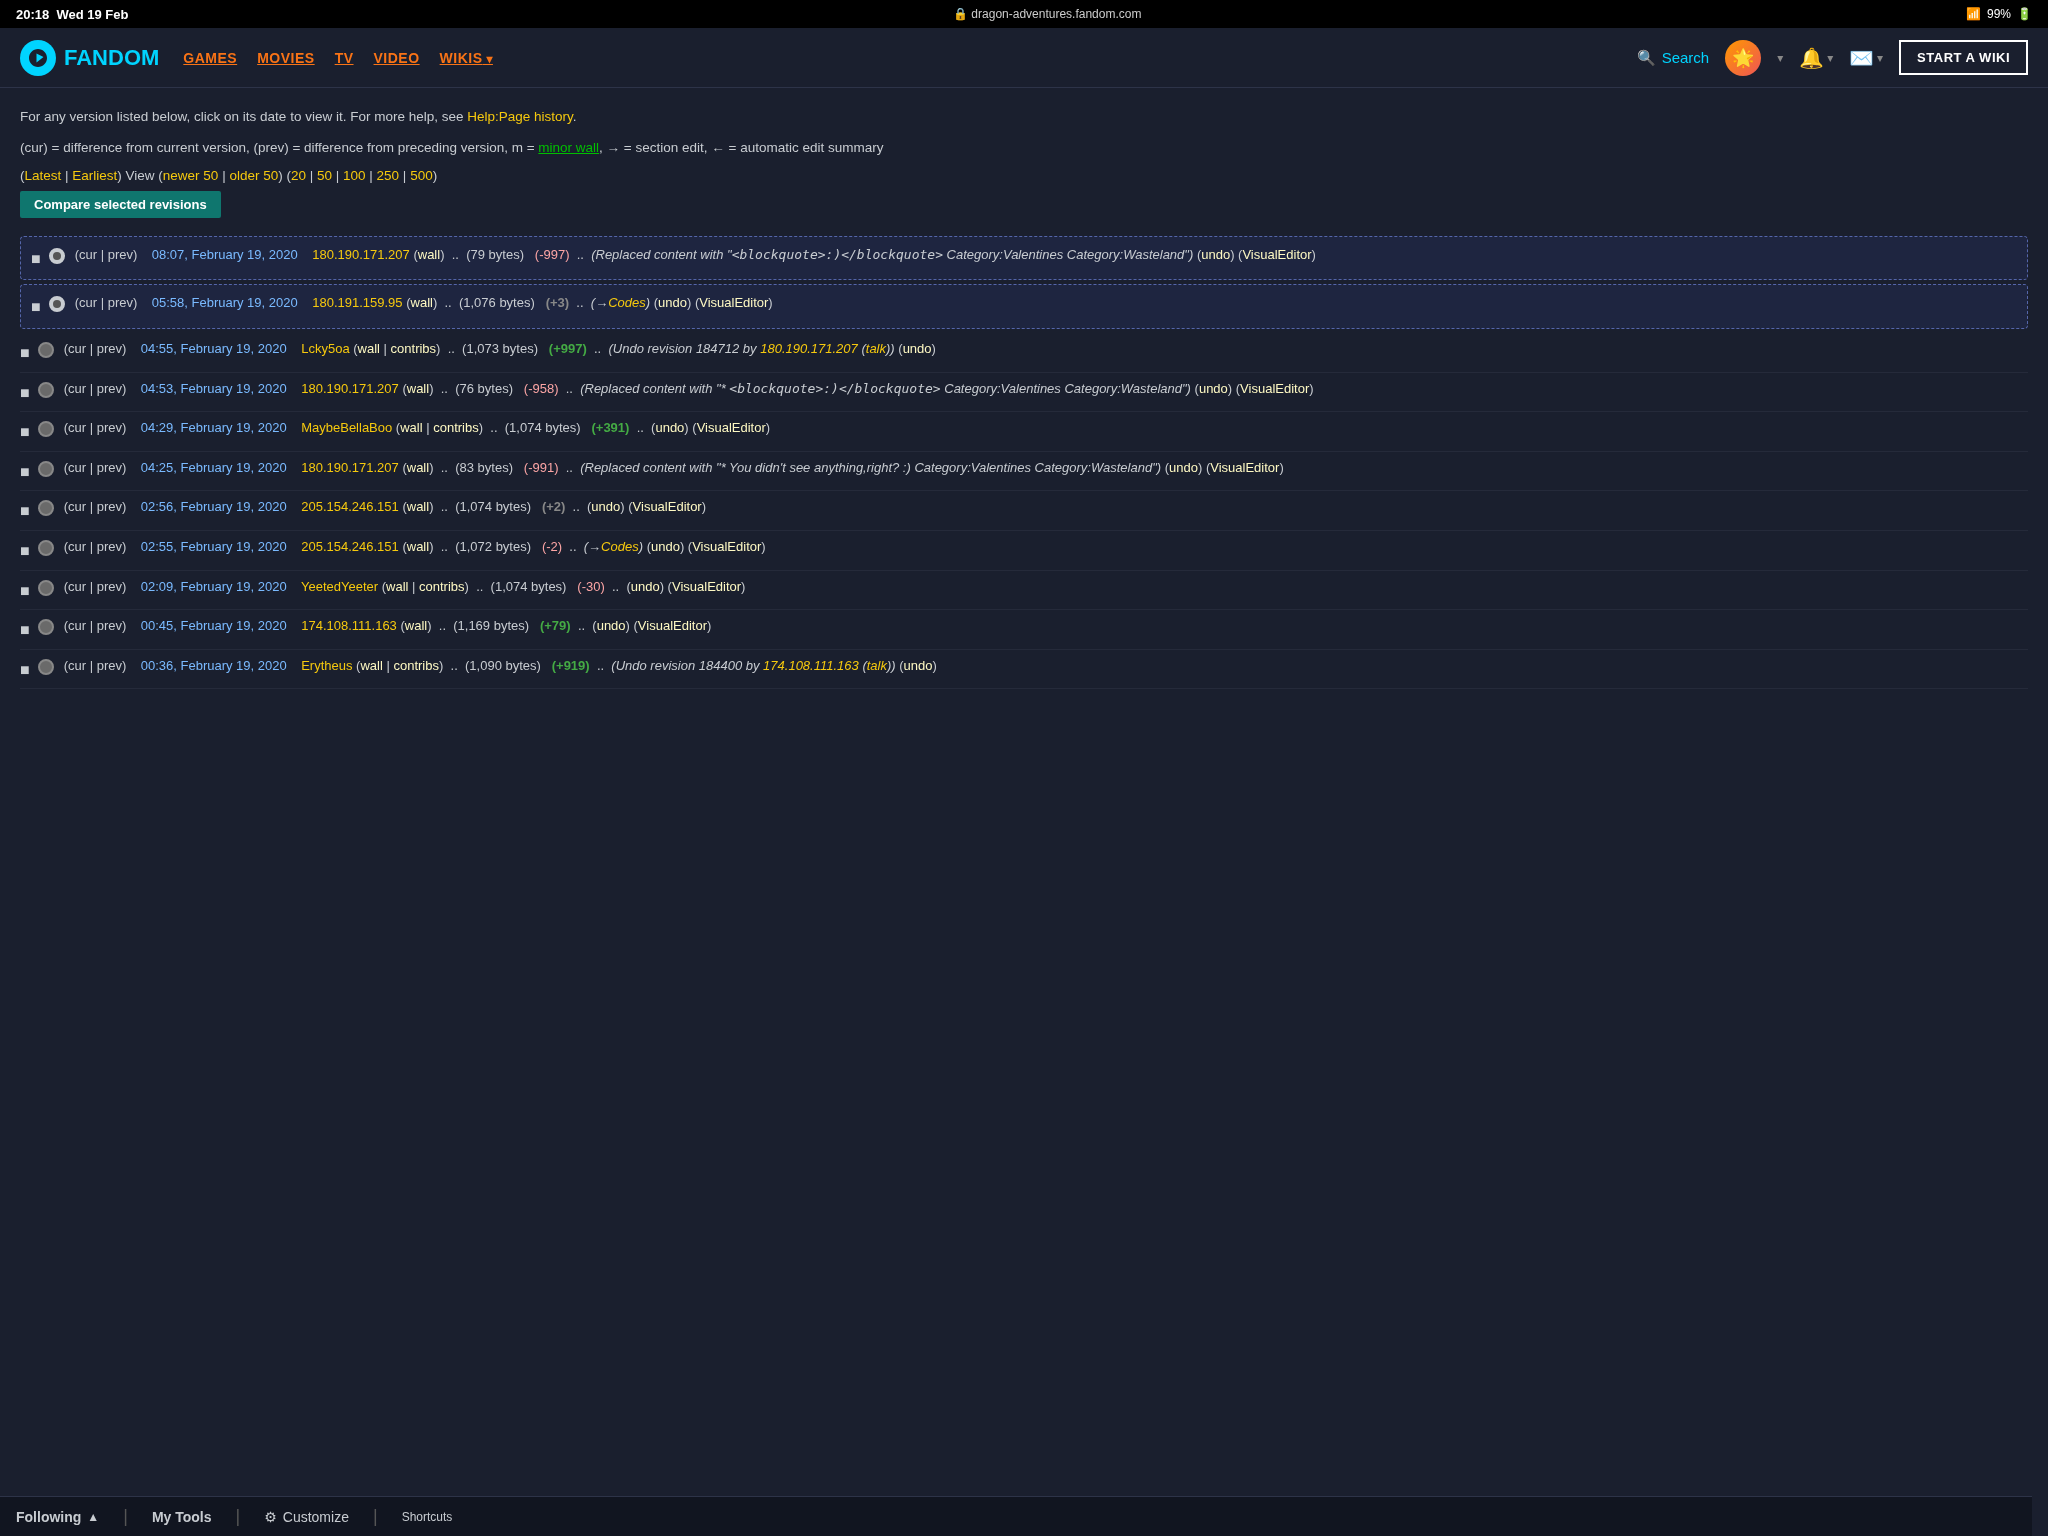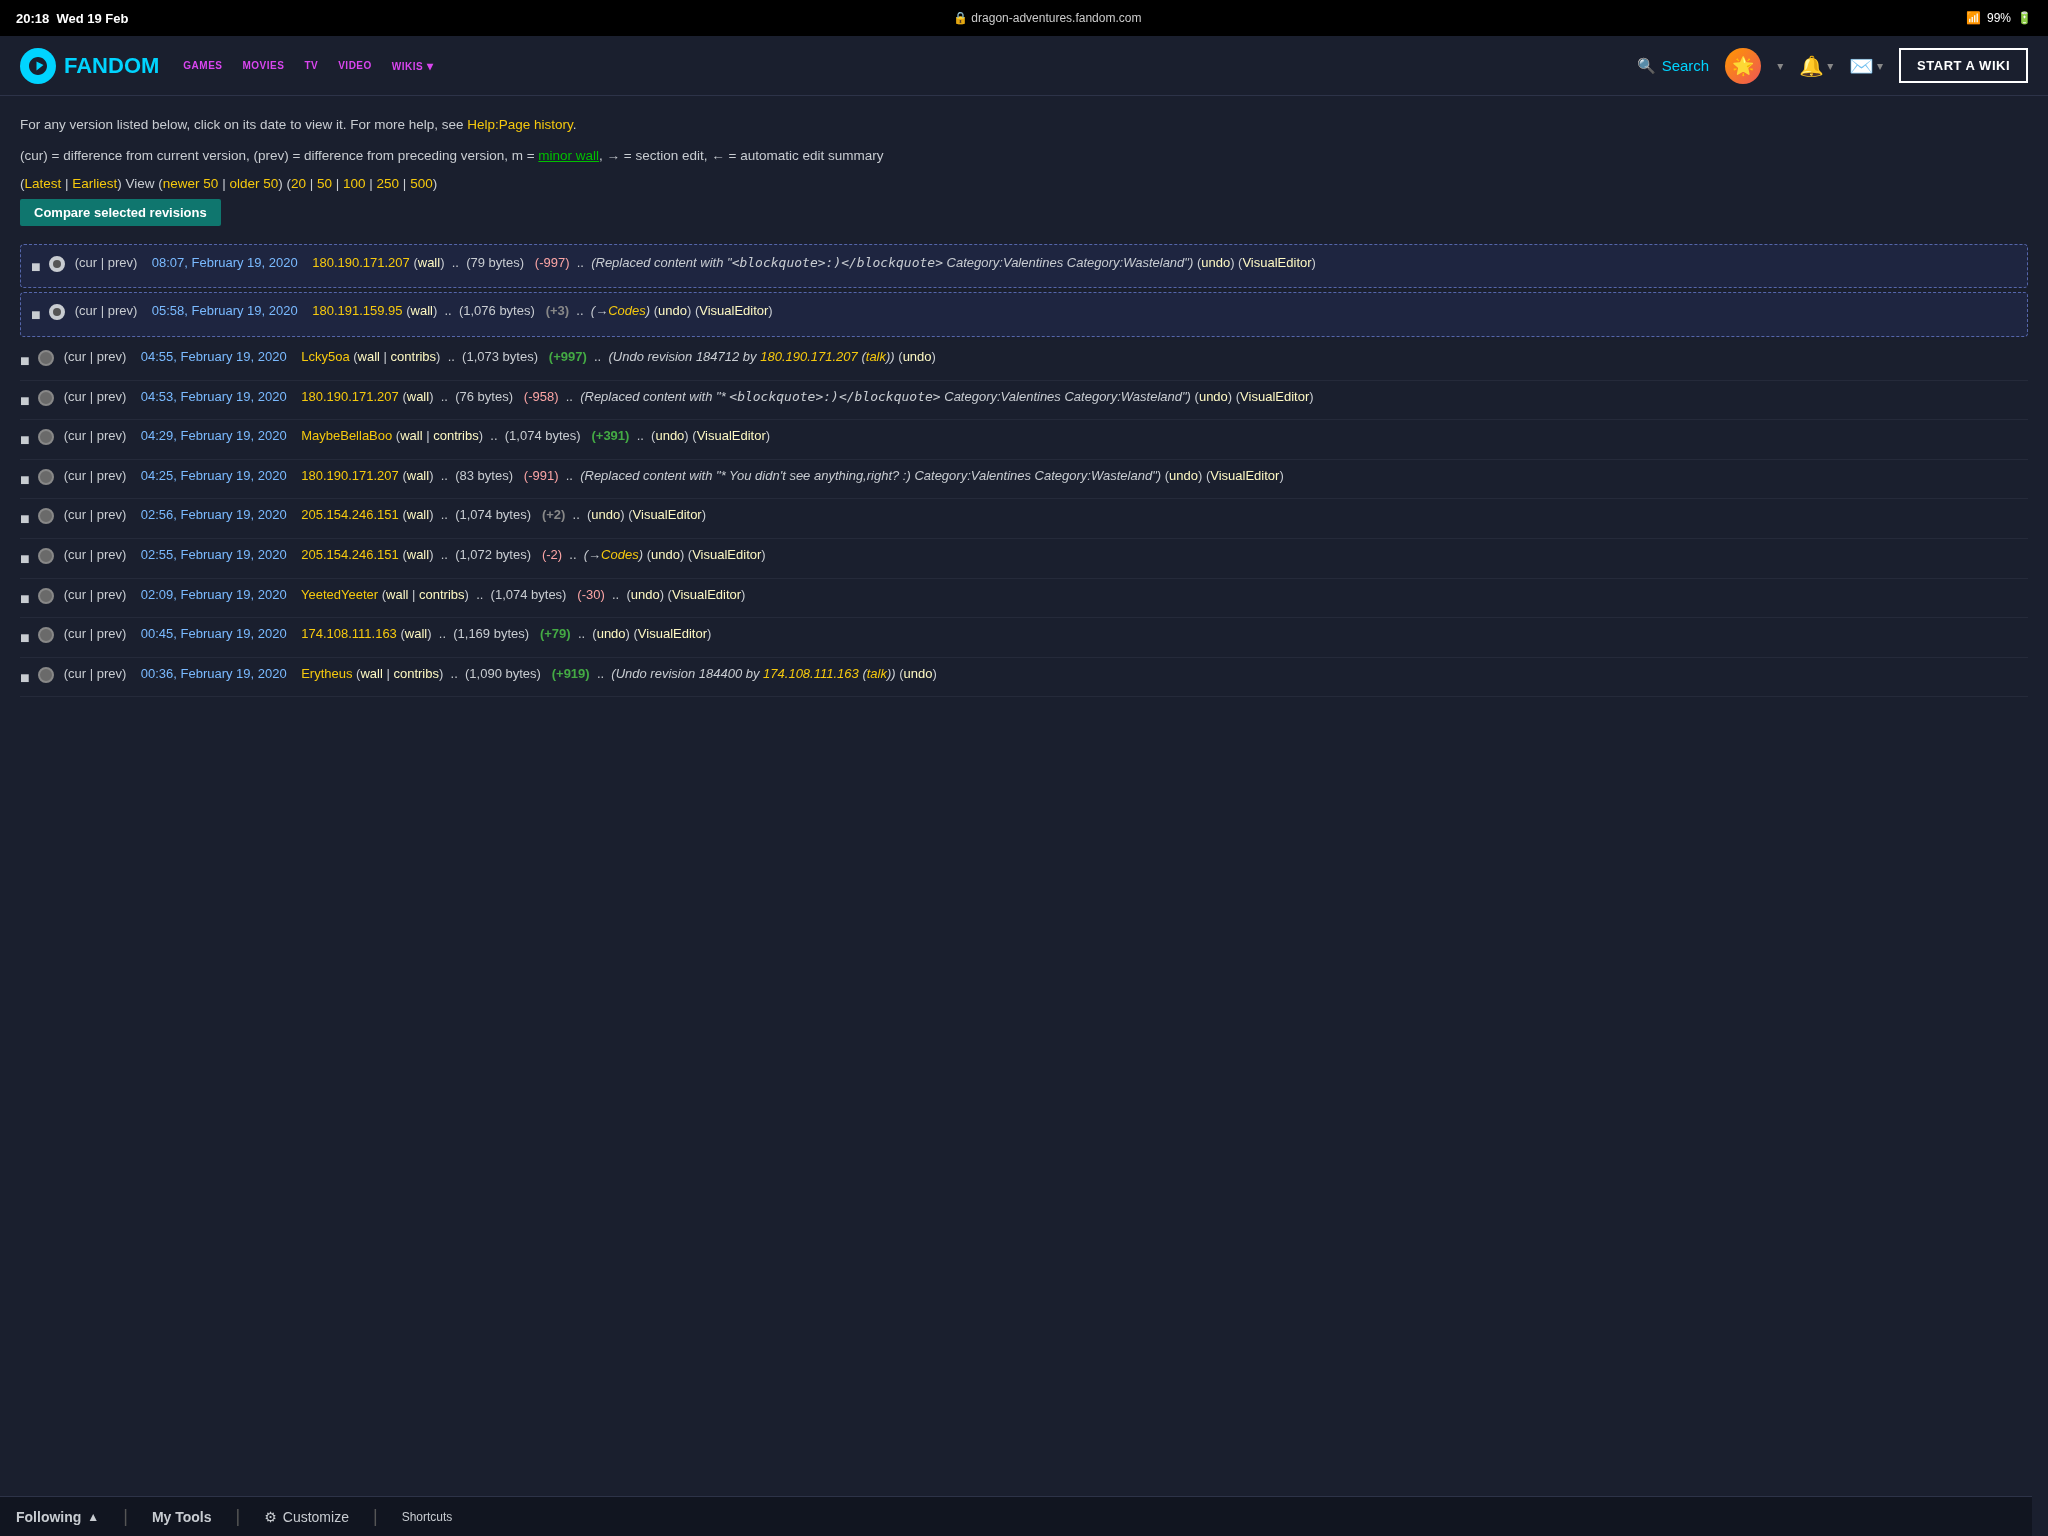--- a/index.html
+++ b/index.html
@@ -7,21 +7,21 @@
 
     
     .status-bar {
       background: #000;
       color: #fff;
       font-size: 13px;
       padding: 4px 16px;
       display: flex;
       justify-content: space-between;
       align-items: center;
-      height: 36px;
+      height: 28px;
     }
     .status-bar-left { font-weight: 600; }
     .status-bar-center { font-size: 12px; color: #ccc; }
     .status-bar-right { display: flex; align-items: center; gap: 6px; font-size: 12px; }
 
     
     .top-nav {
       background: #1a1f2e;
       border-bottom: 1px solid #2d3348;
       padding: 0 20px;
@@ -51,26 +51,27 @@
       font-size: 18px;
       font-weight: 900;
     }
     .nav-links {
       display: flex;
       align-items: center;
       gap: 20px;
       flex: 1;
     }
     .nav-link {
-      color: #d946ef;
+      color: #f97316;
       font-weight: 700;
-      font-size: 10px;
+      font-size: 14px;
       text-transform: uppercase;
       cursor: pointer;
       letter-spacing: 0.5px;
+      text-decoration: underline;
     }
     .nav-link.with-arrow::after {
       content: ' ▾';
       font-size: 12px;
     }
     .nav-right {
       display: flex;
       align-items: center;
       gap: 16px;
     }

